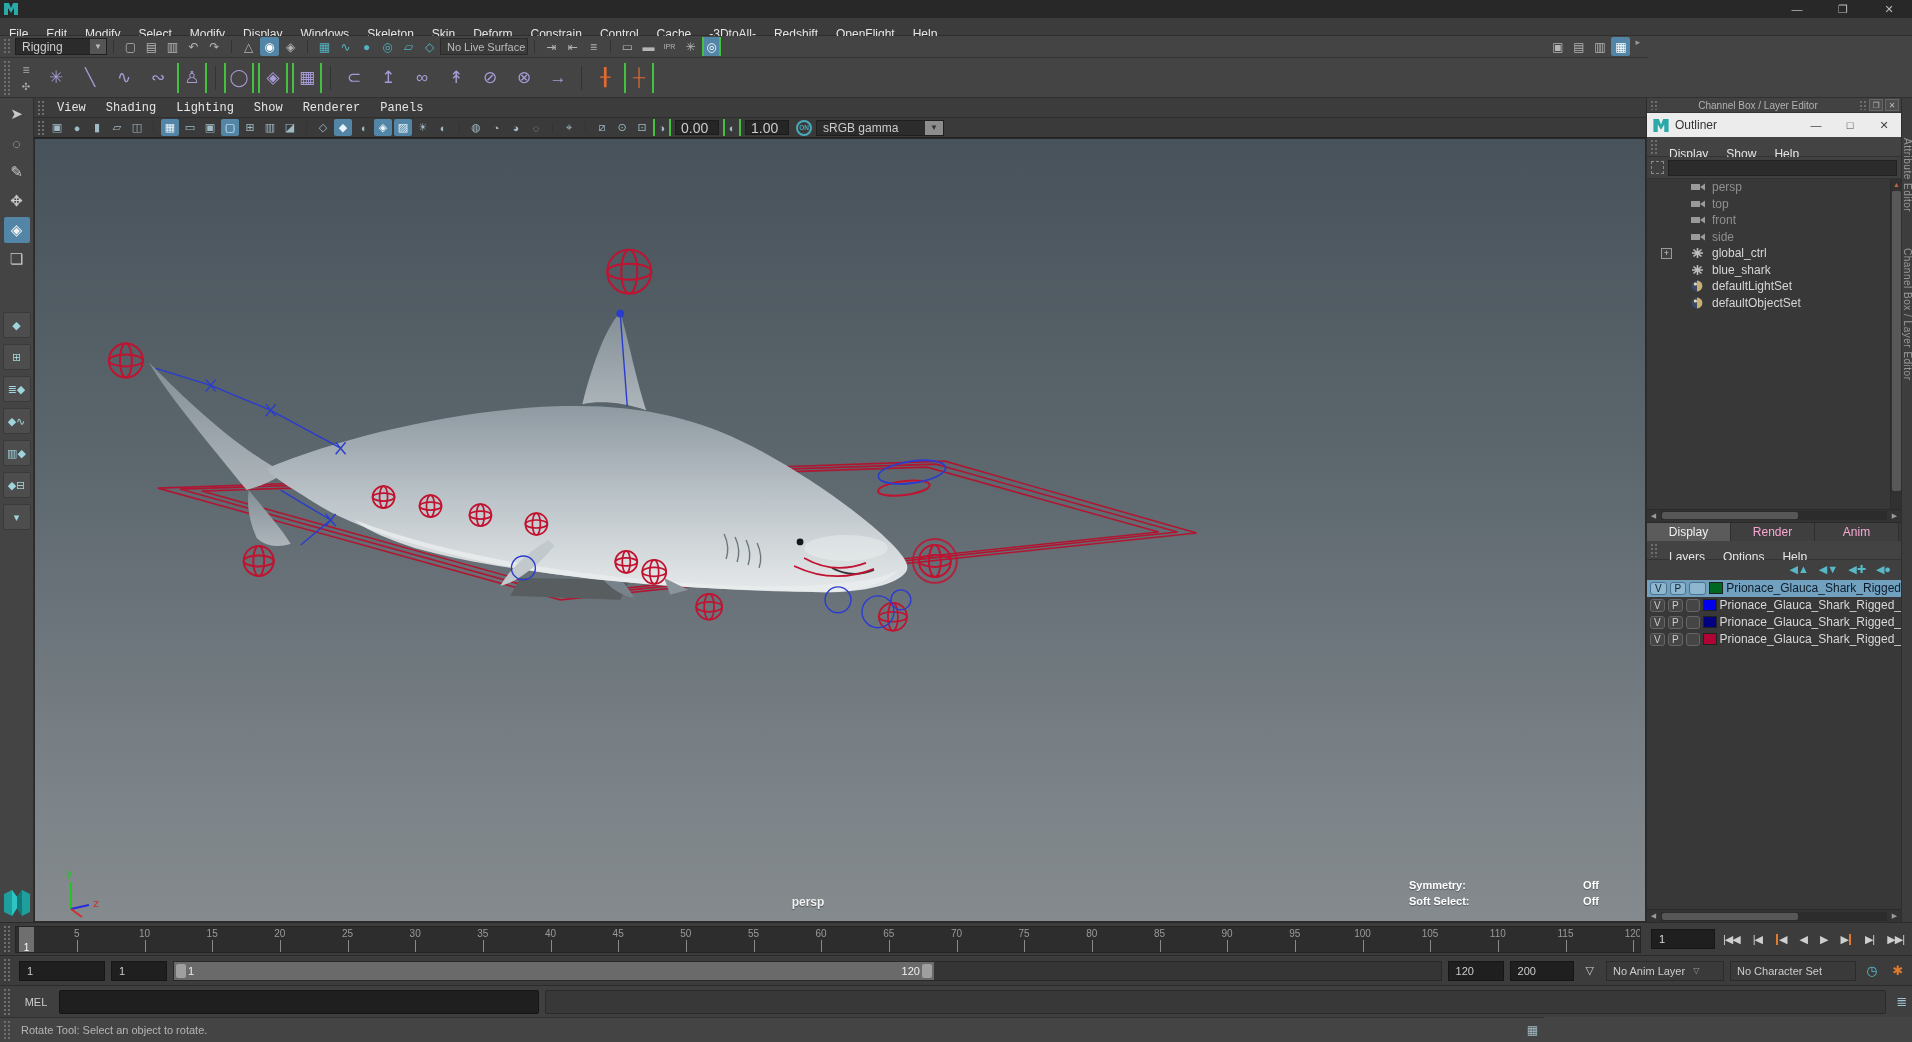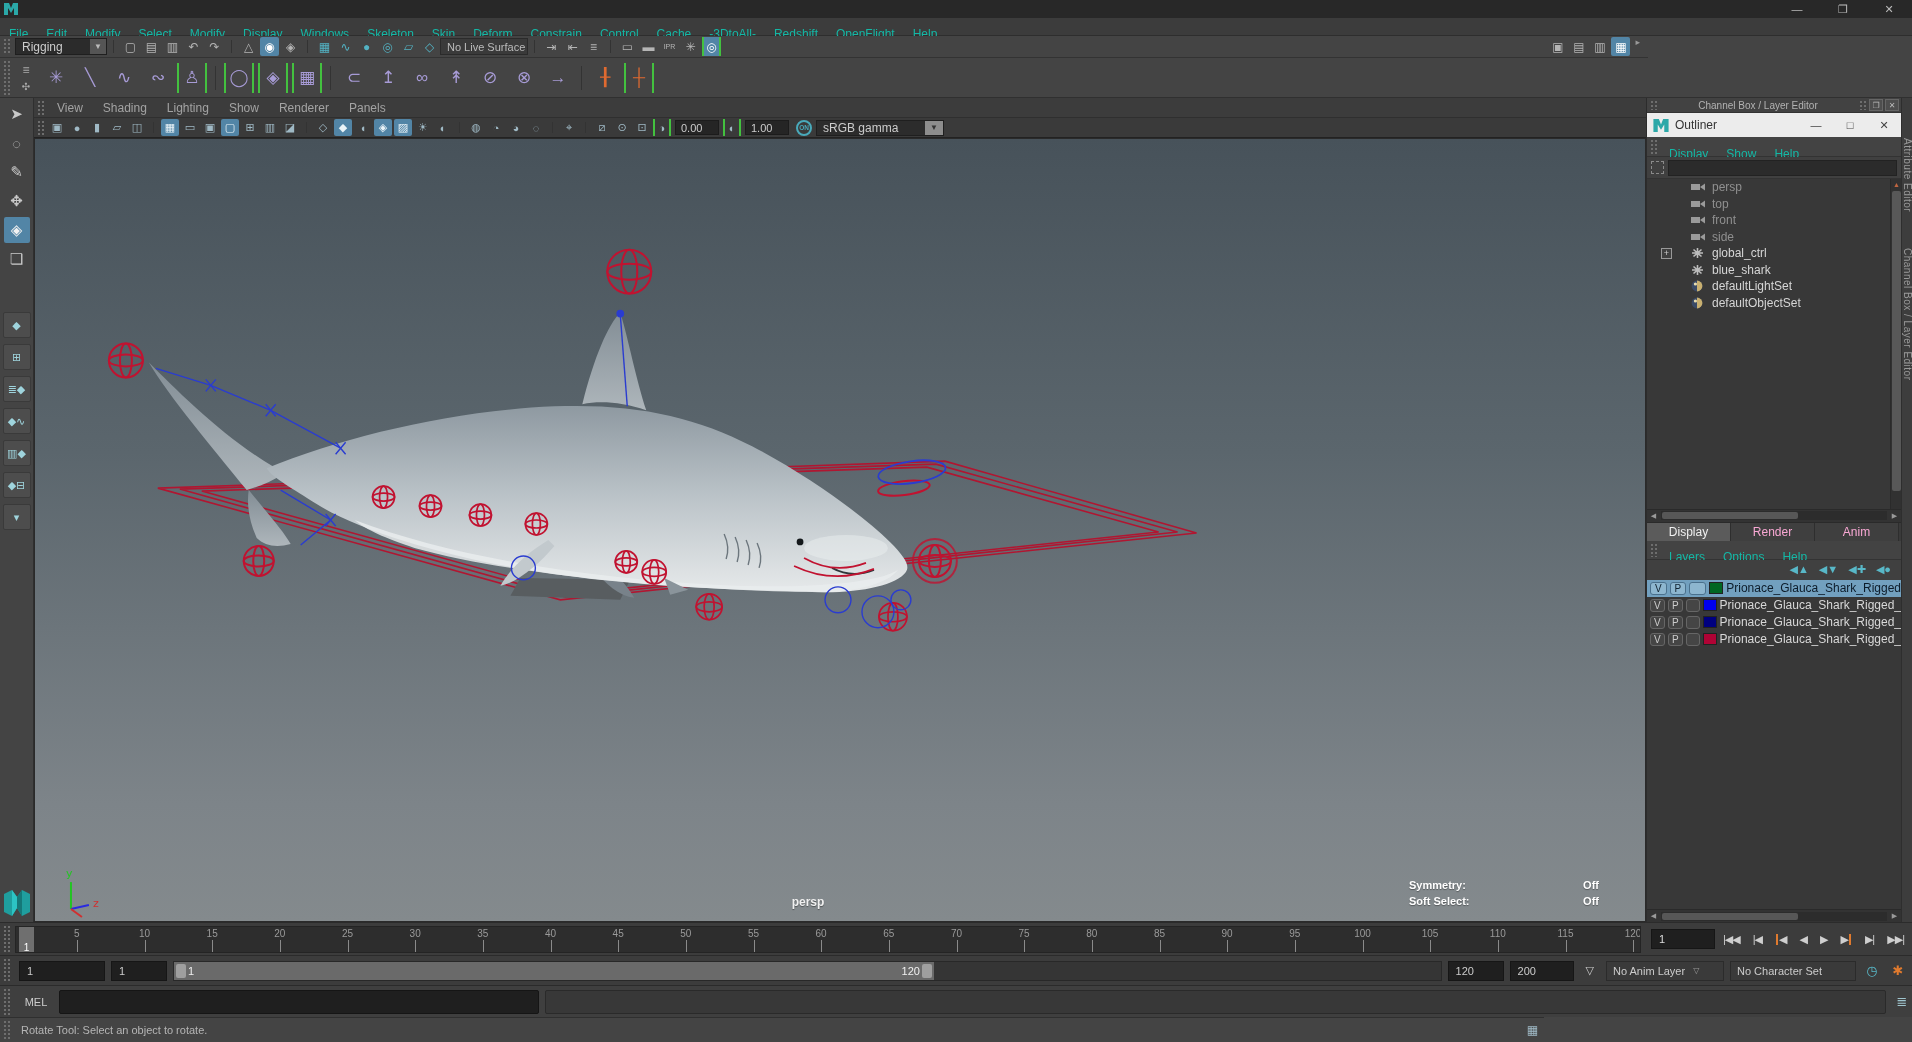--- a/index.html
+++ b/index.html
@@ -13,21 +13,21 @@
   .vdiv { width:1px; align-self:stretch; margin:3px 6px; background:#565656; border-right:1px solid #333; }
 
   
   #titlebar { left:0; top:0; width:1912px; height:18px; background:#282828; display:flex; align-items:center; font-size:11px; color:#c8c8c8; }
   #titlebar .mlogo { width:14px; height:12px; margin:0 5px 0 4px; }
   #winbtns { margin-left:auto; display:flex; }
   .winbtn { width:46px; height:18px; display:flex; align-items:center; justify-content:center; color:#bbb; font-size:11px; }
 
   
   #menubar { left:0; top:18px; width:1912px; height:18px; background:#3c3c3c; display:flex; align-items:center; border-bottom:1px solid #2e2e2e; }
-  .menu-item { padding:12px 9px; height:28px; line-height:18px; color:#14b8a6; cursor:default; }
+  .menu-item { padding:12px 9px; height:28px; line-height:18px; color:#e5e5e5; cursor:default; }
 
   
   #statusline { left:0; top:36px; width:1648px; height:22px; background:#444; display:flex; align-items:center; border-bottom:1px solid #333; }
   #rigging-dd { width:92px; height:17px; background:#2b2b2b; border:1px solid #1f1f1f; display:flex; align-items:center; padding-left:6px; margin-left:2px; color:#ccc; }
   #rigging-dd .dda { margin-left:auto; width:16px; height:15px; background:#555; display:flex; align-items:center; justify-content:center; font-size:8px; color:#bbb; }
   .sl-icon { width:19px; height:19px; margin:0 1px; display:flex; align-items:center; justify-content:center; color:#b5b5b5; font-size:12px; border-radius:2px; }
   .sl-icon.active { background:#5285a6; color:#fff; }
   .sl-icon.greenbr { border-left:2px solid #43c13f; border-right:2px solid #43c13f; border-radius:0; }
   .sl-icon.teal { color:#53b2c3; }
   #live-surface { width:88px; height:17px; background:#3a3a3a; border:1px solid #2b2b2b; color:#bbb; display:flex; align-items:center; padding-left:6px; font-size:11px; }
@@ -48,26 +48,26 @@
   #toolbox { width:34px; background:#444; display:flex; flex-direction:column; align-items:center; border-right:1px solid #2f2f2f; position:relative; }
   .tool-btn { width:26px; height:26px; margin:3px 0; display:flex; align-items:center; justify-content:center; font-size:15px; color:#c9c9c9; border-radius:2px; }
   .tool-btn.active { background:#5285a6; color:#f2f2f2; }
   #layouts { margin-top:34px; display:flex; flex-direction:column; align-items:center; }
   .layout-btn { width:28px; height:26px; margin:3px 0; background:#4d4d4d; border:1px solid #3a3a3a; display:flex; align-items:center; justify-content:center; font-size:11px; color:#9fd4dd; border-radius:2px; }
   #toolbox-logo { position:absolute; bottom:6px; left:3px; }
 
   
   #viewport { width:1612px; display:flex; flex-direction:column; background:#3c3c3c; }
   #panel-menus { height:20px; background:#3c3c3c; display:flex; align-items:center; border-bottom:1px solid #2f2f2f; }
-  .pmenu { padding:0 10px; color:#a3a3a3; }
+  .pmenu { padding:0 10px; color:#e5e5e5;font-family:Liberation Mono, monospace; }
   #vp-toolbar { height:20px; background:#3a3a3a; display:flex; align-items:center; border-bottom:1px solid #222; }
   .vp-icon { width:18px; height:17px; margin:0 1px; display:flex; align-items:center; justify-content:center; font-size:11px; color:#9fb9c5; border-radius:2px; }
   .vp-icon.active { background:#5285a6; color:#eaf4f8; }
   .vp-icon.greenbr { border-left:2px solid #43c13f; border-right:2px solid #43c13f; border-radius:0; }
-  .vp-field { width:44px; height:15px; background:#252525; border:1px solid #1c1c1c; color:#ccc; font-size:11px; display:flex; align-items:center; padding-left:5px; margin:0 3px; }
+  .vp-field { width:44px; height:15px; background:#252525; border:1px solid #1c1c1c; color:#ccc; font-size:14px; display:flex; align-items:center; padding-left:5px; margin:0 3px; }
   #on-badge { width:16px; height:16px; border-radius:50%; border:2px solid #49aabb; color:#49aabb; font-size:6.5px; font-weight:bold; display:flex; align-items:center; justify-content:center; margin:0 4px; }
   #vt-select { width:128px; height:16px; background:#2c2c2c; border:1px solid #1f1f1f; display:flex; align-items:center; padding-left:6px; color:#ccc; }
   #vt-select .dda { margin-left:auto; width:18px; height:14px; background:#8d8d8d; color:#333; font-size:8px; display:flex; align-items:center; justify-content:center; }
   #view3d { flex:1; position:relative; background:linear-gradient(180deg,#47525a 0%, #5b666d 40%, #7d8489 85%, #848a8d 100%); border:1px solid #2a2a2a; overflow:hidden; }
   #persp-label { position:absolute; left:47%; bottom:12px; color:#f0f0f0; font-size:12px; font-weight:bold; text-shadow:0 1px 1px rgba(0,0,0,.4); }
   #vp-overlay { position:absolute; right:46px; bottom:14px; width:190px; color:#fff; font-size:11px; font-weight:bold; text-shadow:0 1px 1px rgba(0,0,0,.35); }
   #vp-overlay .orow { display:flex; justify-content:space-between; margin-top:4px; }
 
   
   #rightpanel { width:266px; display:flex; background:#444; border-left:1px solid #2c2c2c; }

